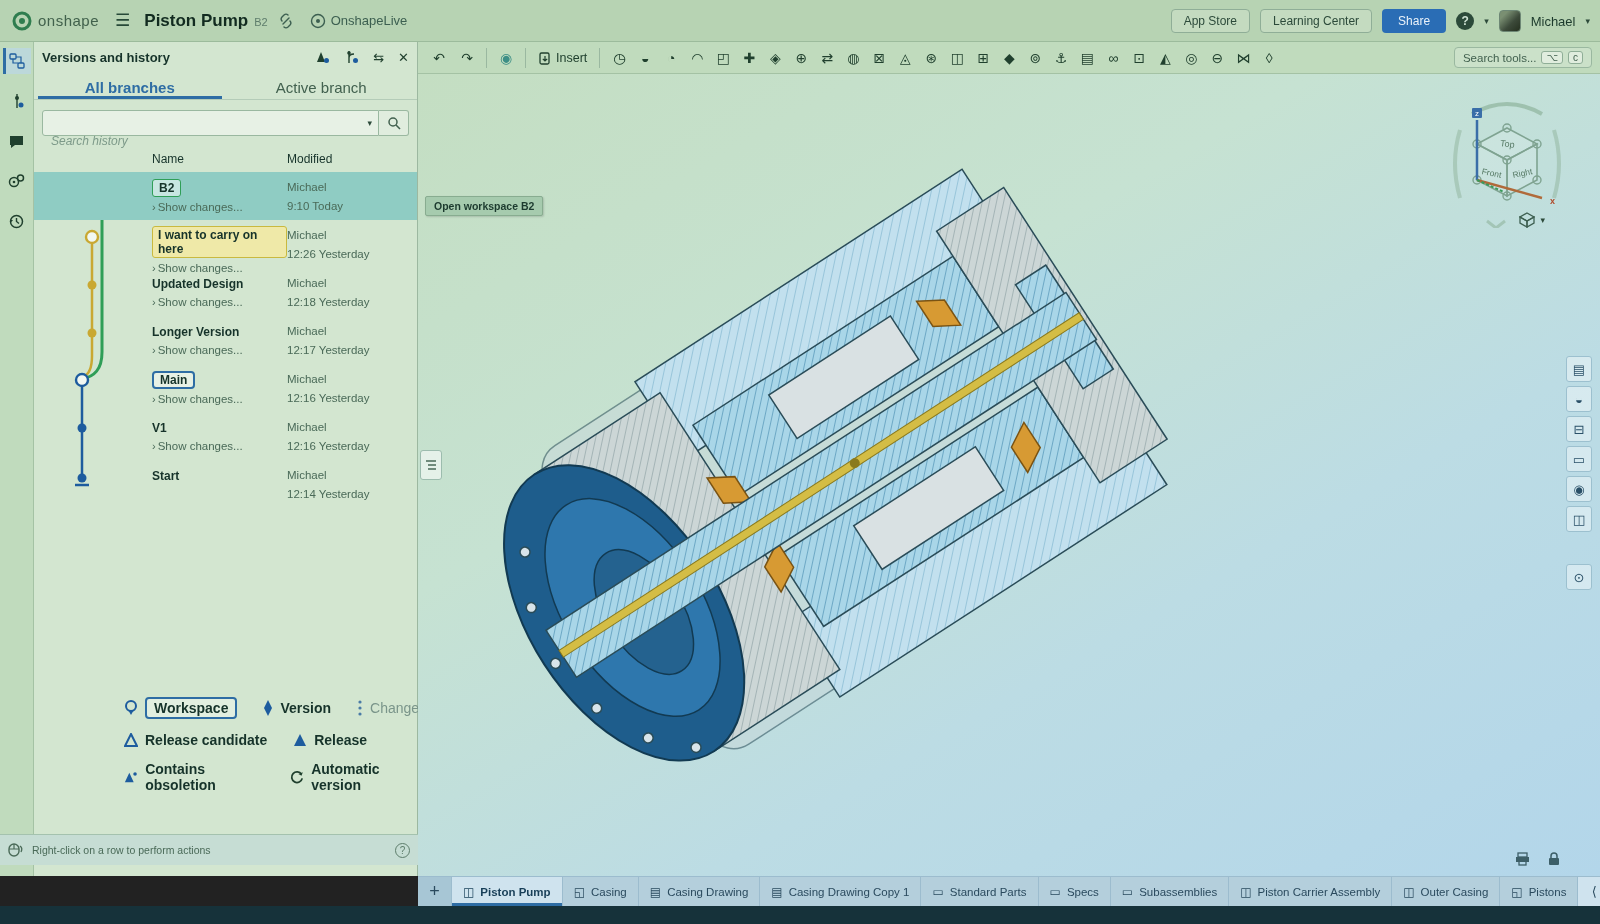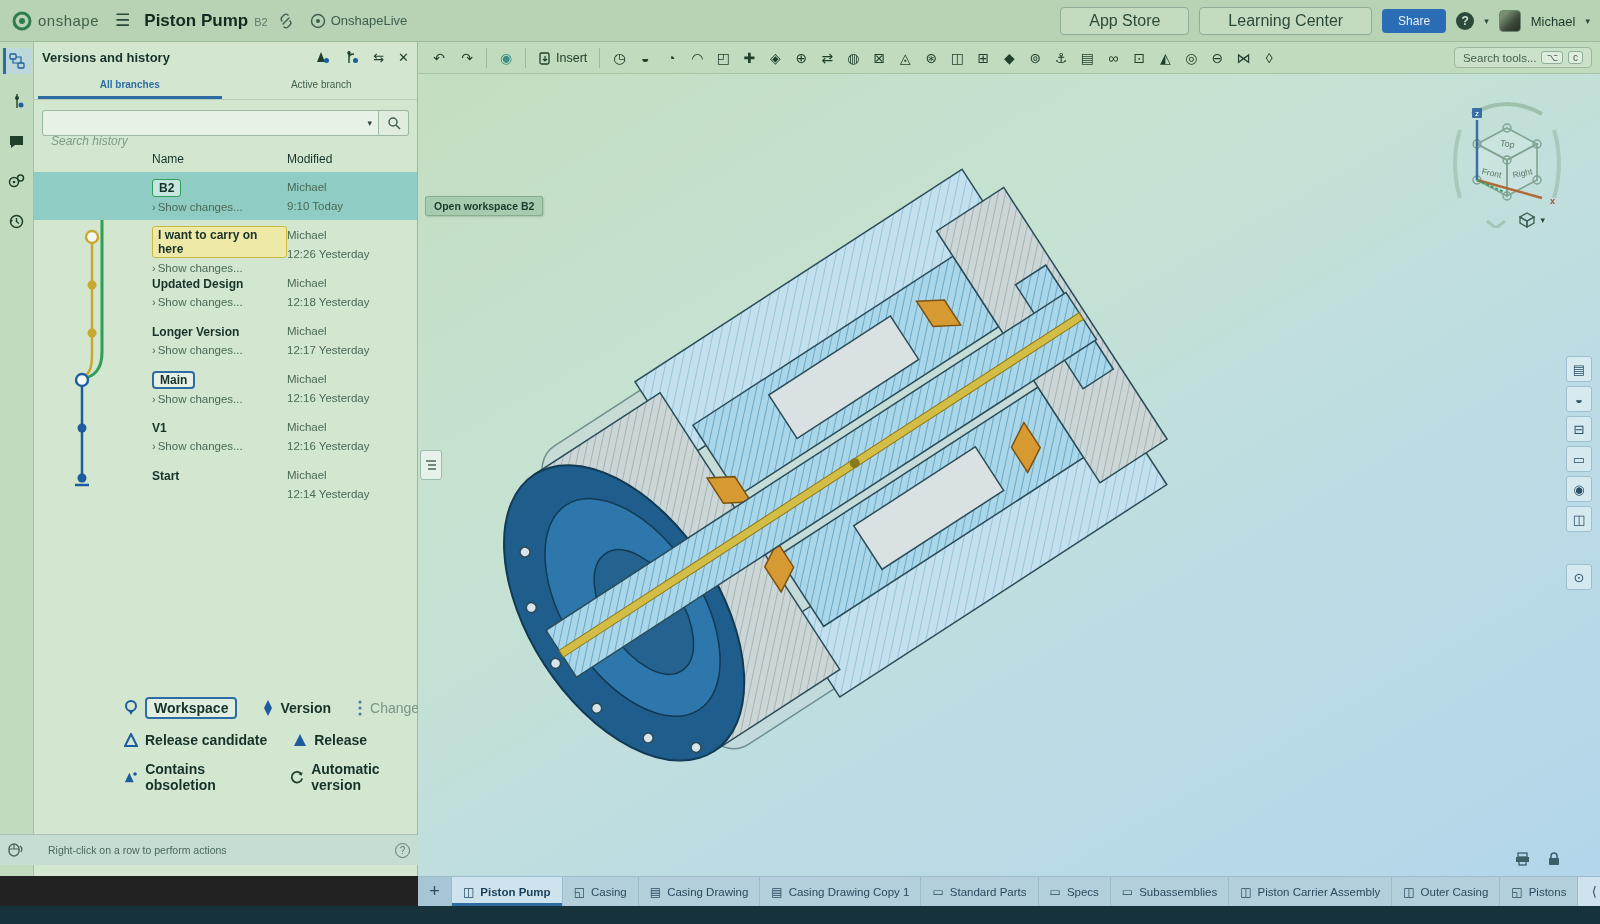--- a/index.html
+++ b/index.html
@@ -9,21 +9,21 @@
   
   .topbar{position:absolute;left:0;top:0;width:1600px;height:42px;background:var(--topbar-bg);
           display:flex;align-items:center;border-bottom:1px solid #9cbb9c;}
   .logo-wrap{display:flex;align-items:center;margin-left:12px;}
   .brand{font-size:15px;color:#41614c;margin-left:6px;letter-spacing:.5px;}
   .hamburger{font-size:17px;margin-left:16px;color:#274938;cursor:pointer;}
   .doc-title{font-weight:bold;font-size:17px;margin-left:14px;color:#122b20;}
   .ver-badge{font-size:11px;color:#5e7d6c;margin-left:6px;margin-top:3px;}
   .live{display:flex;align-items:center;margin-left:16px;color:#3c5f50;font-size:13px;gap:5px;}
   .top-right{position:absolute;right:10px;top:0;height:42px;display:flex;align-items:center;gap:10px;}
-  .top-btn{border:1px solid #8fae97;border-radius:4px;padding:4px 28px;font-size:16px;color:#2c4a3a;
+  .top-btn{border:1px solid #8fae97;border-radius:4px;padding:4px 12px;font-size:12px;color:#2c4a3a;
            background:rgba(255,255,255,.18);cursor:pointer;}
   .share-btn{background:var(--share-bg);color:#eaf2fa;border:none;border-radius:4px;
              padding:5px 16px;font-size:12px;cursor:pointer;}
   .help-circ{width:18px;height:18px;border-radius:50%;background:#2c4a3a;color:#cfe2d4;font-size:12px;
              display:flex;align-items:center;justify-content:center;font-weight:bold;}
   .caret{font-size:9px;color:#2c4a3a;}
   .avatar{width:22px;height:22px;border-radius:4px;background:linear-gradient(135deg,#7a8f72 20%,#3c4a3a 60%,#25301f);
           border:1px solid #6d8775;}
   .user-name{font-size:13px;color:#1c3a2c;}
   
@@ -44,21 +44,21 @@
   .strip-btn.active{background:#bcd8da;}
   .strip-btn.active::before{content:"";position:absolute;left:0;top:0;width:3px;height:100%;background:var(--accent-blue);}
   
   .panel{position:absolute;left:34px;top:42px;width:384px;height:834px;background:var(--panel-bg);
          border-right:1px solid #9cb8a0;display:flex;flex-direction:column;}
   .panel-head{height:30px;display:flex;align-items:center;padding:0 8px;flex:0 0 auto;}
   .panel-title{font-weight:bold;font-size:13px;color:#16332a;}
   .panel-head-icons{margin-left:auto;display:flex;align-items:center;gap:14px;}
   .phicon{cursor:pointer;color:#20402e;font-size:13px;display:flex;align-items:center;}
   .ptabs{height:28px;display:flex;flex:0 0 auto;border-bottom:1px solid #b4ccb8;}
-  .ptab{flex:1;text-align:center;font-size:10px;padding-top:7px;color:#42614f;cursor:pointer;position:relative;}
+  .ptab{flex:1;text-align:center;font-size:15px;padding-top:7px;color:#42614f;cursor:pointer;position:relative;}
   .ptab.active{color:var(--accent-blue);font-weight:bold;}
   .ptab.active::after{content:"";position:absolute;left:4px;right:4px;bottom:0;height:3px;background:var(--accent-blue);}
   .searchrow{display:flex;margin:10px 8px 8px 8px;flex:0 0 auto;}
   .searchbox{flex:1;display:flex;align-items:center;background:rgba(255,255,255,.45);
              border:1px solid #9ab8a0;border-radius:3px 0 0 3px;height:26px;padding:0 6px;}
   .searchbox input{flex:1;border:none;background:transparent;outline:none;font-size:12px;color:#2c4a3a;
                    font-family:Liberation Sans, sans-serif;margin-top:36px;}
   .searchbox input::placeholder{color:#7d9a89;font-style:italic;}
   .search-btn{width:30px;height:26px;border:1px solid #9ab8a0;border-left:none;border-radius:0 3px 3px 0;
               display:flex;align-items:center;justify-content:center;cursor:pointer;background:rgba(255,255,255,.3);}
@@ -78,21 +78,21 @@
   .vmod{padding-top:6px;font-size:11.5px;color:#4a6a58;line-height:19px;}
   
   .legend{position:absolute;left:90px;bottom:70px;font-size:14px;color:#16332a;}
   .leg-row{display:flex;align-items:center;gap:26px;margin-bottom:13px;}
   .leg-item{display:flex;align-items:center;gap:7px;}
   .leg-item .muted{color:#7a958a;}
   .leg-box{border:2px solid var(--accent-blue);border-radius:4px;padding:1px 7px;font-weight:bold;background:rgba(255,255,255,.35);}
   .leg-label{font-weight:bold;}
   
   .panel-foot{position:absolute;left:0;top:834px;width:418px;height:31px;background:#c6ddd4;border-top:1px solid #a4c2ae;
-              display:flex;align-items:center;font-size:10.5px;color:#4a6a58;gap:24px;padding:0 8px;}
+              display:flex;align-items:center;font-size:10.5px;color:#4a6a58;gap:8px;padding:0 8px;}
   .pf-help{margin-left:auto;width:15px;height:15px;border-radius:50%;border:1.5px solid #5d7d6b;color:#5d7d6b;
            font-size:10px;display:flex;align-items:center;justify-content:center;cursor:pointer;}
   
   .viewport{position:absolute;left:418px;top:74px;width:1182px;height:802px;
             background:linear-gradient(150deg,#c4dec2 0%,#c6e2d2 35%,#bcdce4 65%,#b3d6ea 100%);}
   .tooltip{position:absolute;left:7px;top:122px;background:#a6cbae;border:1px solid #88ac90;border-radius:2px;
            font-size:10.5px;font-weight:bold;color:#1c3a2e;padding:3px 8px;box-shadow:1px 1px 2px rgba(0,0,0,.15);}
   .tree-handle{position:absolute;left:2px;top:376px;width:22px;height:30px;background:rgba(255,255,255,.55);
                border:1px solid #9cbcae;border-radius:3px;display:flex;align-items:center;justify-content:center;cursor:pointer;}
   .viewcube{position:absolute;right:28px;top:14px;cursor:pointer;}

